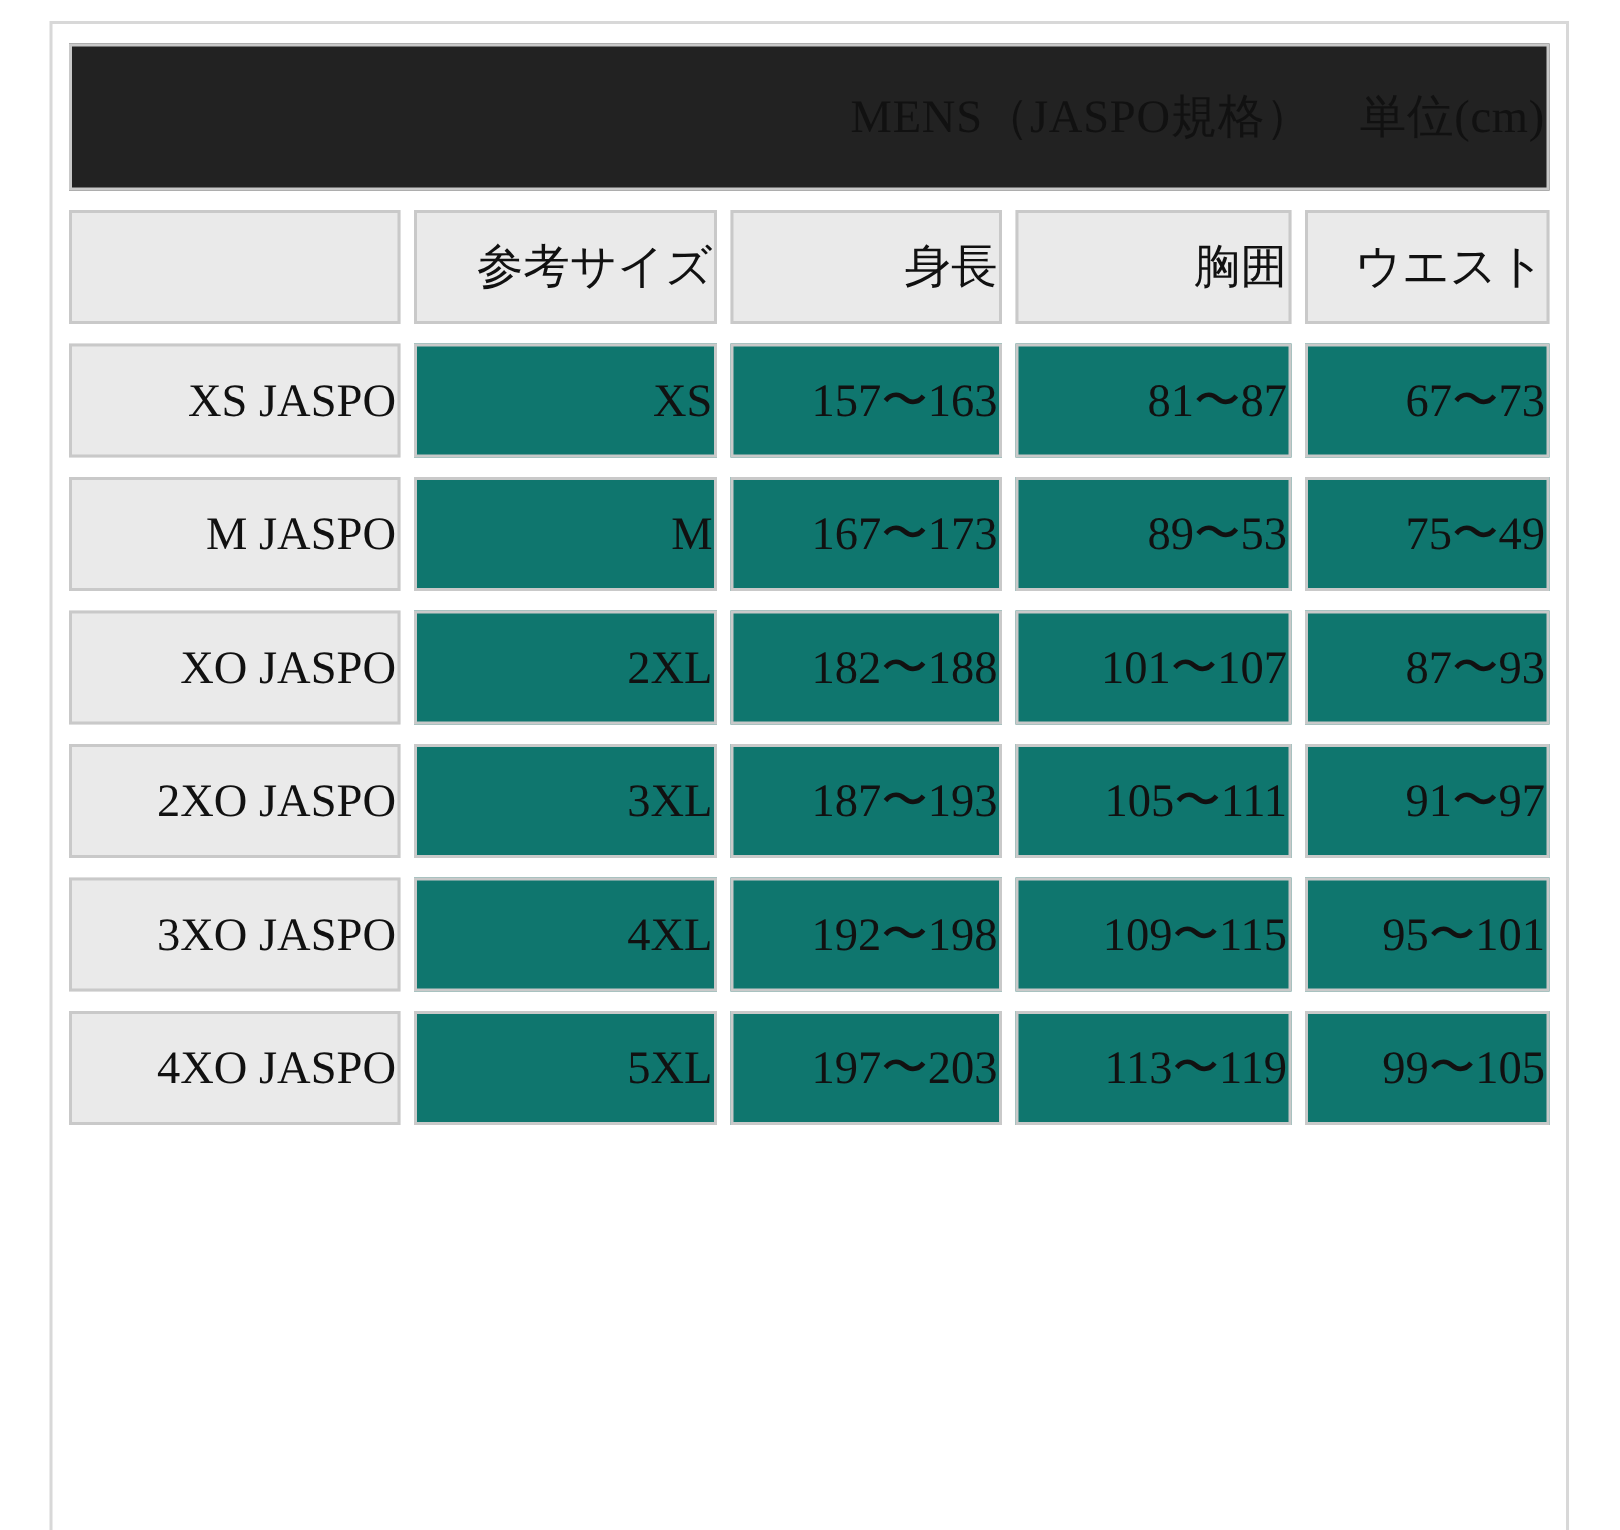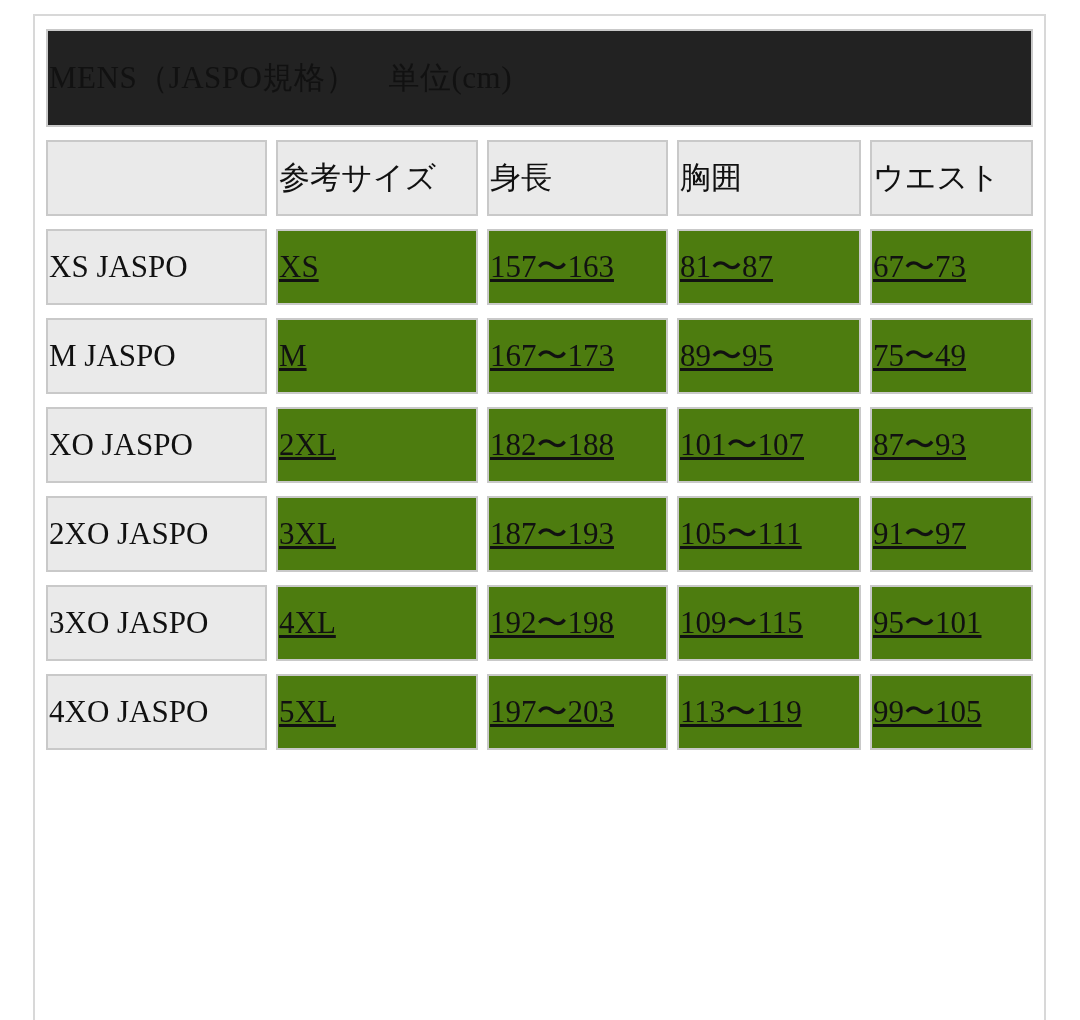--- a/index.html
+++ b/index.html
@@ -24,21 +24,21 @@
     border-collapse: separate;
     border-spacing: 9px 13px;
     table-layout: fixed;
     width: 1005px;
     margin: 0 auto;
   }
   table.size-chart th,
   table.size-chart td {
     box-sizing: border-box;
     border: 2px solid #c9c9c9;
-    text-align: left;
+    text-align: right;
     vertical-align: middle;
     font-size: 31px;
     font-weight: normal;
     color: #111111;
     overflow: hidden;
     white-space: nowrap;
   }
   th.table-title {
     background: #222222;
     color: #ececec;
@@ -50,23 +50,22 @@
   tr.colhead th {
     background: #eaeaea;
     height: 76px;
   }
   tbody th.rowlabel {
     background: #eaeaea;
     height: 76px;
     margin-top: 48px;
   }
   tbody td {
-    background: #4d7c0f;
+    background: #0f766e;
     height: 76px;
-    text-decoration: underline;
   }
 </style>
 </head>
 <body>
 
 <div class="page">
   <div class="table-wrapper">
     <table class="size-chart">
       <colgroup>
         <col style="width:221px">
@@ -92,21 +91,21 @@
           <th class="rowlabel">XS JASPO</th>
           <td>XS</td>
           <td>157〜163</td>
           <td>81〜87</td>
           <td>67〜73</td>
         </tr>
         <tr>
           <th class="rowlabel">M JASPO</th>
           <td>M</td>
           <td>167〜173</td>
-          <td>89〜95</td>
+          <td>89〜53</td>
           <td>75〜49</td>
         </tr>
         <tr>
           <th class="rowlabel">XO JASPO</th>
           <td>2XL</td>
           <td>182〜188</td>
           <td>101〜107</td>
           <td>87〜93</td>
         </tr>
         <tr>

